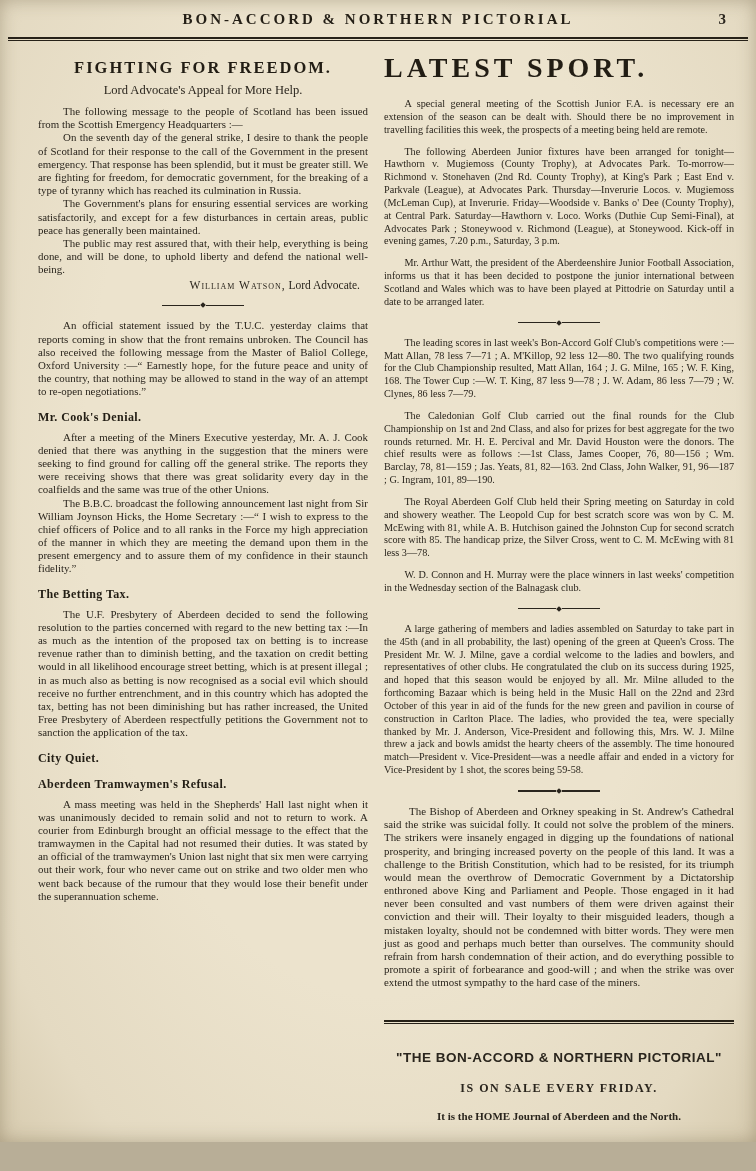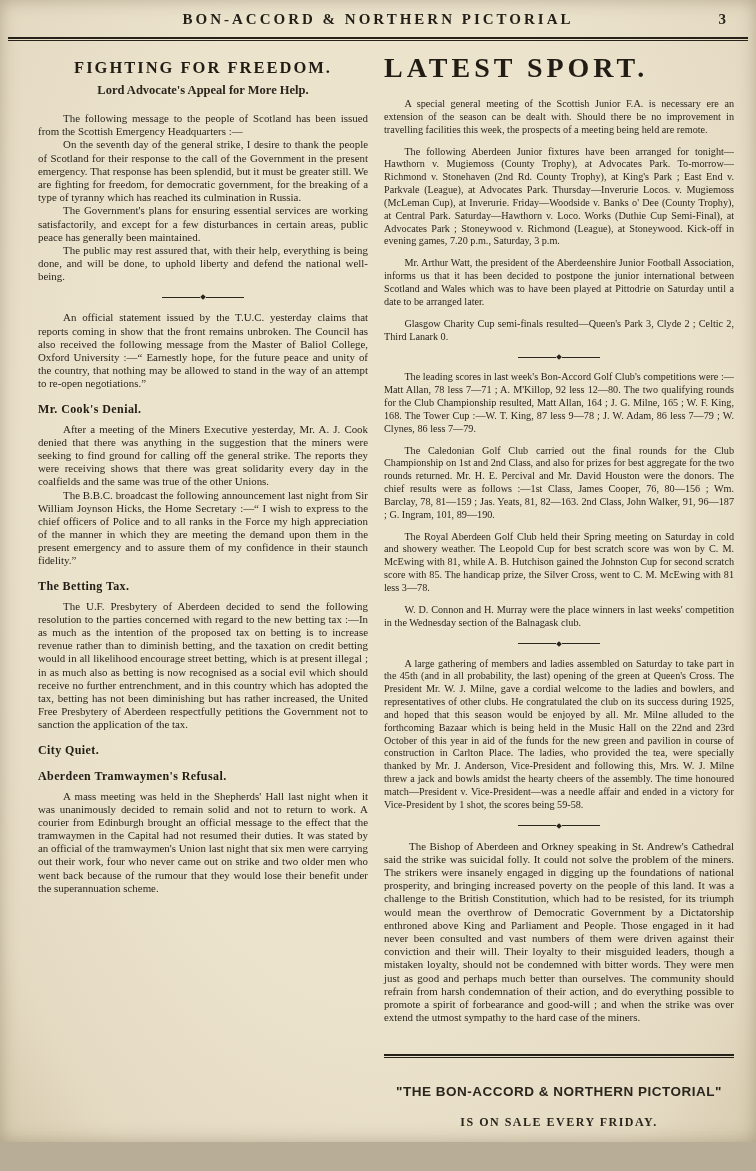--- a/index.html
+++ b/index.html
@@ -24,21 +24,21 @@
     height:4px; border-top:2.5px solid #262118; border-bottom:1px solid #262118;
   }
   .columns {
     position:absolute; top:50px; left:38px; right:22px;
     display:flex; gap:16px; align-items:flex-start;
   }
   .col-left { width:330px; }
   .col-right { width:350px; }
 
   .article-title { text-align:center; font-size:16.5px; font-weight:bold; letter-spacing:2px; margin:8px 0 5px; color:#221d14;}
-  .article-subtitle { text-align:center; font-size:12.5px; font-weight:bold; margin-bottom:14px; }
+  .article-subtitle { text-align:center; font-size:12.5px; font-weight:normal; margin-bottom:7px; }
   p.body, p.folly {
     font-size:10.9px; line-height:1.21; text-align:justify;
     text-indent:2.3em; margin:0;
   }
   .signature { text-align:right; padding-right:8px; font-size:11.5px; margin-top:3px; }
   .signature .sc { font-variant:small-caps; letter-spacing:1px; }
   .sub-heading { font-size:12px; font-weight:bold; margin:11px 0 6px; letter-spacing:.4px; color:#221d14;}
 
   .dinkus { display:flex; align-items:center; justify-content:center; margin:12px 0; }
   .dinkus .line { width:38px; height:1.2px; background:#2a251d; }
@@ -74,20 +74,23 @@
 
     <div class="col-left">
       <div class="article-title">FIGHTING FOR FREEDOM.</div>
       <div class="article-subtitle">Lord Advocate's Appeal for More Help.</div>
 
       <p class="body">The following message to the people of Scotland has been issued from the Scottish Emergency Headquarters :—</p>
       <p class="body">On the seventh day of the general strike, I desire to thank the people of Scotland for their response to the call of the Government in the present emergency. That response has been splendid, but it must be greater still. We are fighting for freedom, for democratic government, for the breaking of a type of tyranny which has reached its culmination in Russia.</p>
       <p class="body">The Government's plans for ensuring essential services are working satisfactorily, and except for a few disturbances in certain areas, public peace has generally been maintained.</p>
       <p class="body">The public may rest assured that, with their help, everything is being done, and will be done, to uphold liberty and defend the national well-being.</p>
 
+      <div class="signature">
+        <span class="sc">William Watson,</span><span> Lord Advocate.</span>
+      </div>
 
       <div class="dinkus">
         <span class="line"></span>
         <span class="diamond"></span>
         <span class="line"></span>
       </div>
 
       <p class="body">An official statement issued by the T.U.C. yesterday claims that reports coming in show that the front remains unbroken. The Council has also received the following message from the Master of Baliol College, Oxford University :—“ Earnestly hope, for the future peace and unity of the country, that nothing may be allowed to stand in the way of an attempt to re-open negotiations.”</p>
 
       <div class="sub-heading">Mr. Cook's Denial.</div>
@@ -103,21 +106,20 @@
       <div class="sub-heading">Aberdeen Tramwaymen's Refusal.</div>
       <p class="body">A mass meeting was held in the Shepherds' Hall last night when it was unanimously decided to remain solid and not to return to work. A courier from Edinburgh brought an official message to the effect that the tramwaymen in the Capital had not resumed their duties. It was stated by an official of the tramwaymen's Union last night that six men were carrying out their work, four who never came out on strike and two older men who went back because of the rumour that they would lose their benefit under the superannuation scheme.</p>
     </div>
 
     <div class="col-right">
       <div class="sport-title">LATEST SPORT.</div>
 
       <p class="sport">A special general meeting of the Scottish Junior F.A. is necessary ere an extension of the season can be dealt with. Should there be no improvement in travelling facilities this week, the prospects of a meeting being held are remote.</p>
       <p class="sport">The following Aberdeen Junior fixtures have been arranged for tonight—Hawthorn v. Mugiemoss (County Trophy), at Advocates Park. To-morrow—Richmond v. Stonehaven (2nd Rd. County Trophy), at King's Park ; East End v. Parkvale (League), at Advocates Park. Thursday—Inverurie Locos. v. Mugiemoss (McLeman Cup), at Inverurie. Friday—Woodside v. Banks o' Dee (County Trophy), at Central Park. Saturday—Hawthorn v. Loco. Works (Duthie Cup Semi-Final), at Advocates Park ; Stoneywood v. Richmond (League), at Stoneywood. Kick-off in evening games, 7.20 p.m., Saturday, 3 p.m.</p>
       <p class="sport">Mr. Arthur Watt, the president of the Aberdeenshire Junior Football Association, informs us that it has been decided to postpone the junior international between Scotland and Wales which was to have been played at Pittodrie on Saturday until a date to be arranged later.</p>
-      <p class="sport">Glasgow Charity Cup semi-finals resulted—Queen's Park 3, Clyde 2 ; Celtic 2, Third Lanark 0.</p>
 
       <div class="dinkus">
         <span class="line"></span>
         <span class="diamond"></span>
         <span class="line"></span>
       </div>
 
       <p class="sport">The leading scores in last week's Bon-Accord Golf Club's competitions were :—Matt Allan, 78 less 7—71 ; A. M'Killop, 92 less 12—80. The two qualifying rounds for the Club Championship resulted, Matt Allan, 164 ; J. G. Milne, 165 ; W. F. King, 168. The Tower Cup :—W. T. King, 87 less 9—78 ; J. W. Adam, 86 less 7—79 ; W. Clynes, 86 less 7—79.</p>
       <p class="sport">The Caledonian Golf Club carried out the final rounds for the Club Championship on 1st and 2nd Class, and also for prizes for best aggregate for the two rounds returned. Mr. H. E. Percival and Mr. David Houston were the donors. The chief results were as follows :—1st Class, James Cooper, 76, 80—156 ; Wm. Barclay, 78, 81—159 ; Jas. Yeats, 81, 82—163. 2nd Class, John Walker, 91, 96—187 ; G. Ingram, 101, 89—190.</p>
       <p class="sport">The Royal Aberdeen Golf Club held their Spring meeting on Saturday in cold and showery weather. The Leopold Cup for best scratch score was won by C. M. McEwing with 81, while A. B. Hutchison gained the Johnston Cup for second scratch score with 85. The handicap prize, the Silver Cross, went to C. M. McEwing with 81 less 3—78.</p>

